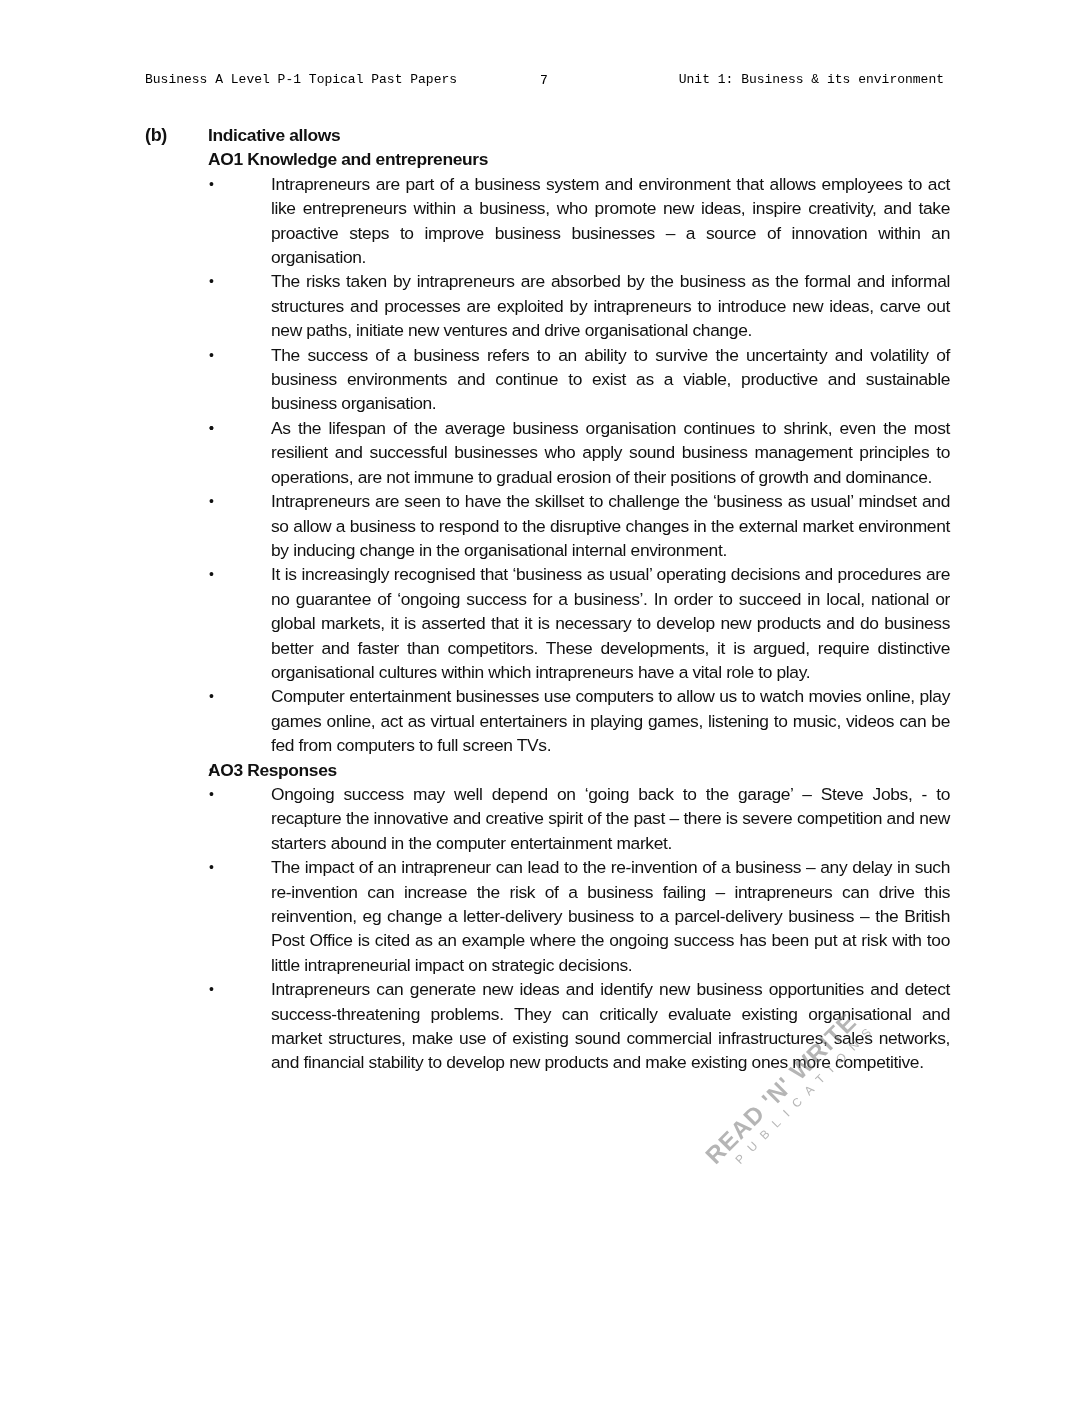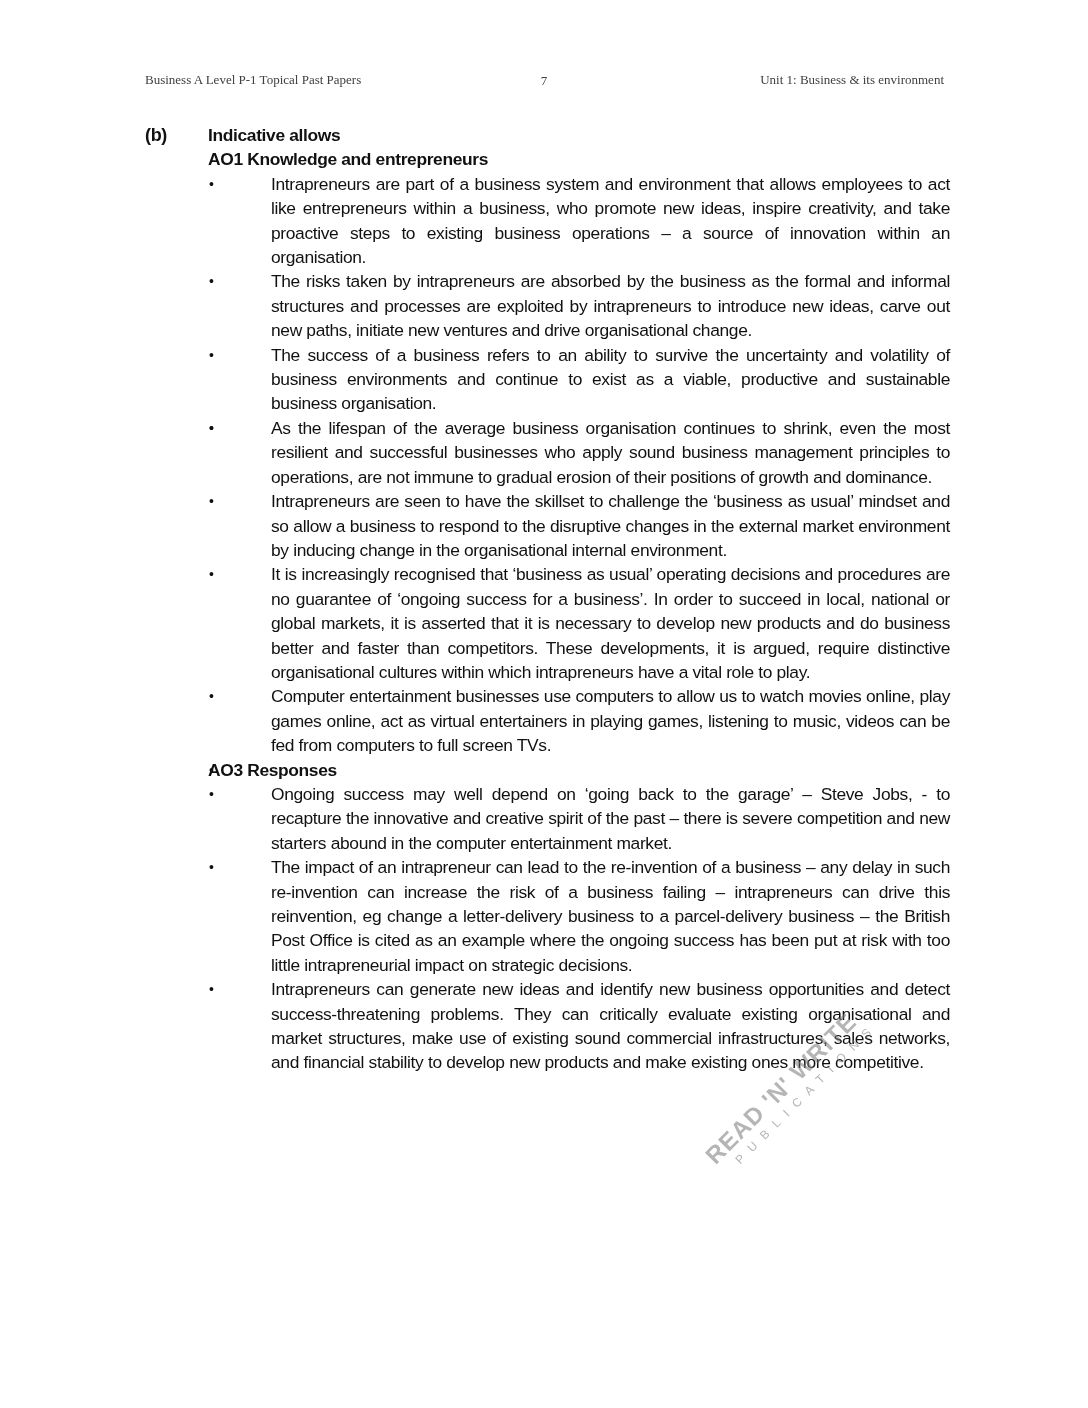--- a/index.html
+++ b/index.html
@@ -1,18 +1,18 @@
 <!DOCTYPE html>
 <html><head>
   <meta charset="utf-8">
   <style>
     html, body { margin: 0; padding: 0; background: #ffffff; }
     body { width: 1088px; height: 1408px; position: relative; overflow: hidden; color: #111; }
     .page { position: absolute; left: 0; top: 0; width: 1088px; height: 1408px; background: #fff; }
-    .hdr { position: absolute; top: 72px; font-family: Liberation Serif, serif; font-size: 13px; color: #404040; }
+    .hdr { position: absolute; top: 72px; font-family: Liberation Mono, monospace; font-size: 13px; color: #000000; }
     .hdr-left { left: 145px; }
     .hdr-center { left: 0; width: 1088px; text-align: center; line-height: 18px; }
     .hdr-right { right: 144px; }
     .body { position: absolute; left: 145px; top: 123px; width: 805px; font-family: "Liberation Sans", sans-serif; font-size: 17.4px; line-height: 24.4px; letter-spacing: -0.35px; }
     .sec-label { position: absolute; left: 0; top: 0; font-weight: bold; font-size: 18px; }
     .col { margin-left: 63px; }
     .h { font-weight: bold; }
     .resp { }
     ul { list-style: none; margin: 0; padding: 0; }
     li { position: relative; padding-left: 63px; text-align: justify; }
@@ -33,21 +33,21 @@
   <div class="hdr hdr-right">Unit 1: Business &amp; its environment</div>
 
   <div class="body">
     <div class="sec-label">(b)</div>
     <div class="col">
       <div class="h">Indicative allows</div>
 
       <div>
         <div class="h">AO1 Knowledge and entrepreneurs</div>
         <ul>
-          <li><span class="bullet">•</span><span>Intrapreneurs are part of a business system and environment that allows employees to act like entrepreneurs within a business, who promote new ideas, inspire creativity, and take proactive steps to existing business operations – a source of innovation within an organisation.</span></li>
+          <li><span class="bullet">•</span><span>Intrapreneurs are part of a business system and environment that allows employees to act like entrepreneurs within a business, who promote new ideas, inspire creativity, and take proactive steps to improve business businesses – a source of innovation within an organisation.</span></li>
           <li><span class="bullet">•</span><span>The risks taken by intrapreneurs are absorbed by the business as the formal and informal structures and processes are exploited by intrapreneurs to introduce new ideas, carve out new paths, initiate new ventures and drive organisational change.</span></li>
           <li><span class="bullet">•</span><span>The success of a business refers to an ability to survive the uncertainty and volatility of business environments and continue to exist as a viable, productive and sustainable business organisation.</span></li>
           <li><span class="bullet">•</span></li>
         </ul>
       </div>
 
       <div>
         <ul>
           <li><span class="bullet">•</span><span>As the lifespan of the average business organisation continues to shrink, even the most resilient and successful businesses who apply sound business management principles to operations, are not immune to gradual erosion of their positions of growth and dominance.</span></li>
           <li><span class="bullet">•</span><span>Intrapreneurs are seen to have the skillset to challenge the ‘business as usual’ mindset and so allow a business to respond to the disruptive changes in the external market environment by inducing change in the organisational internal environment.</span></li>

